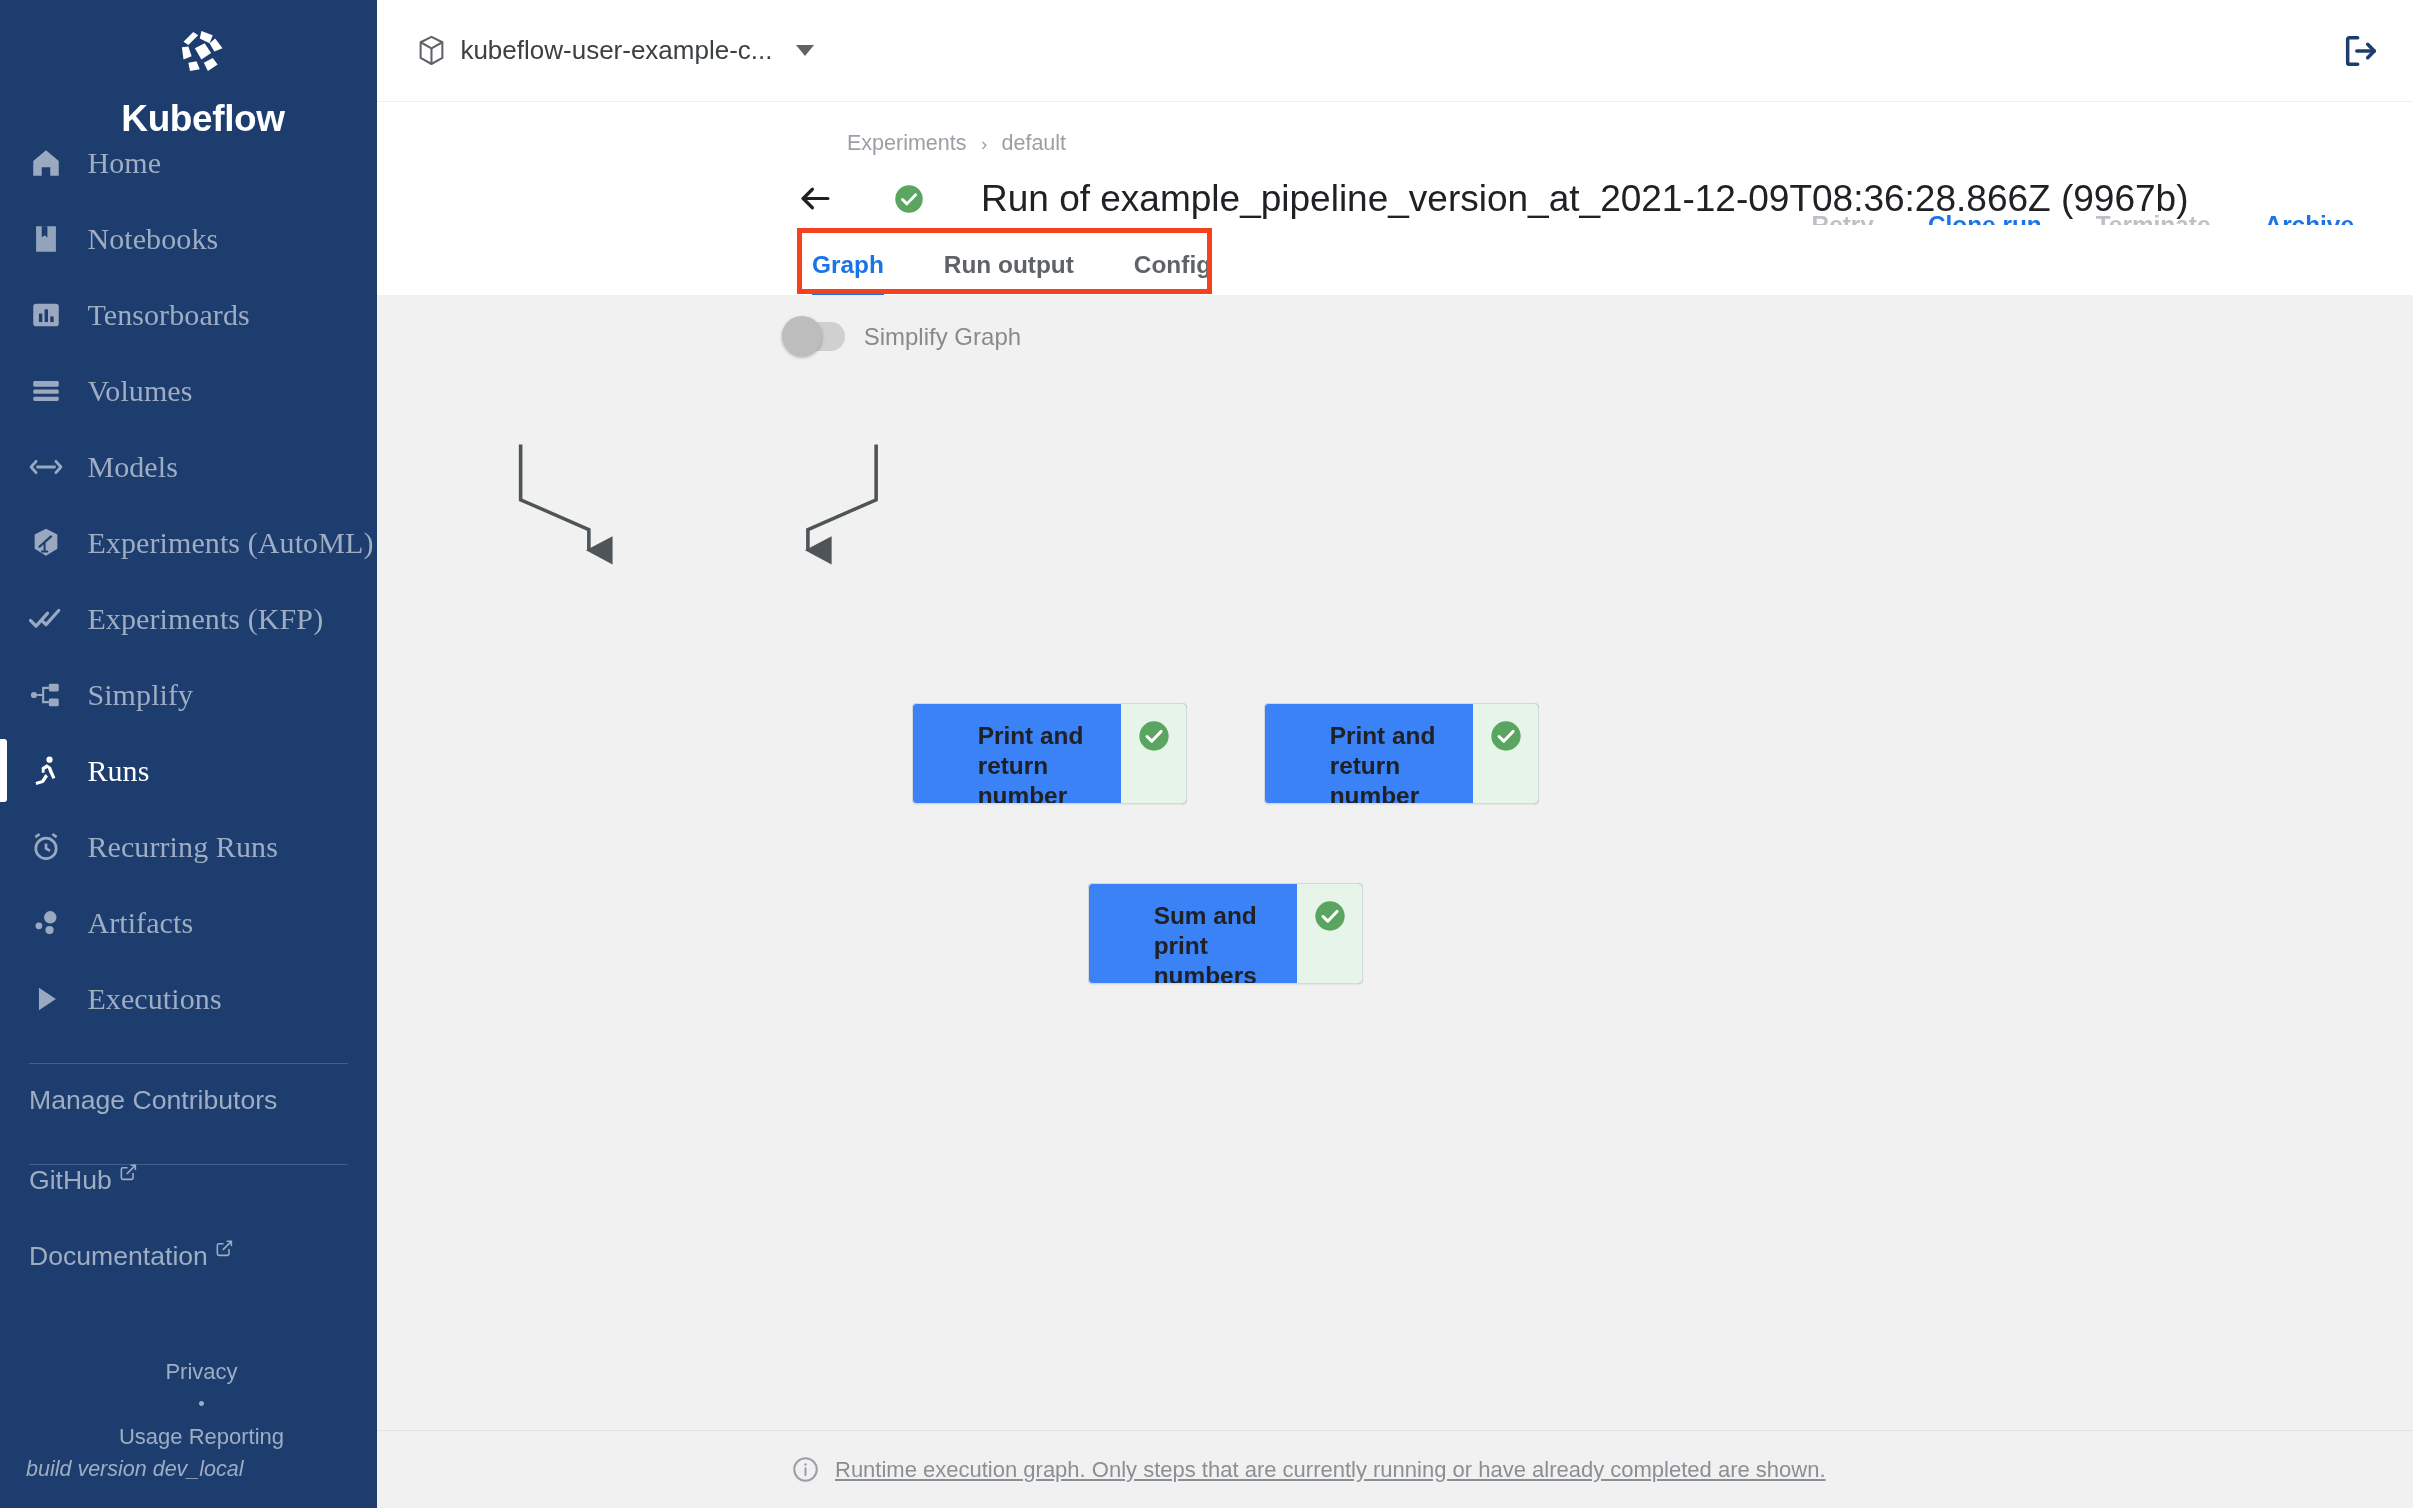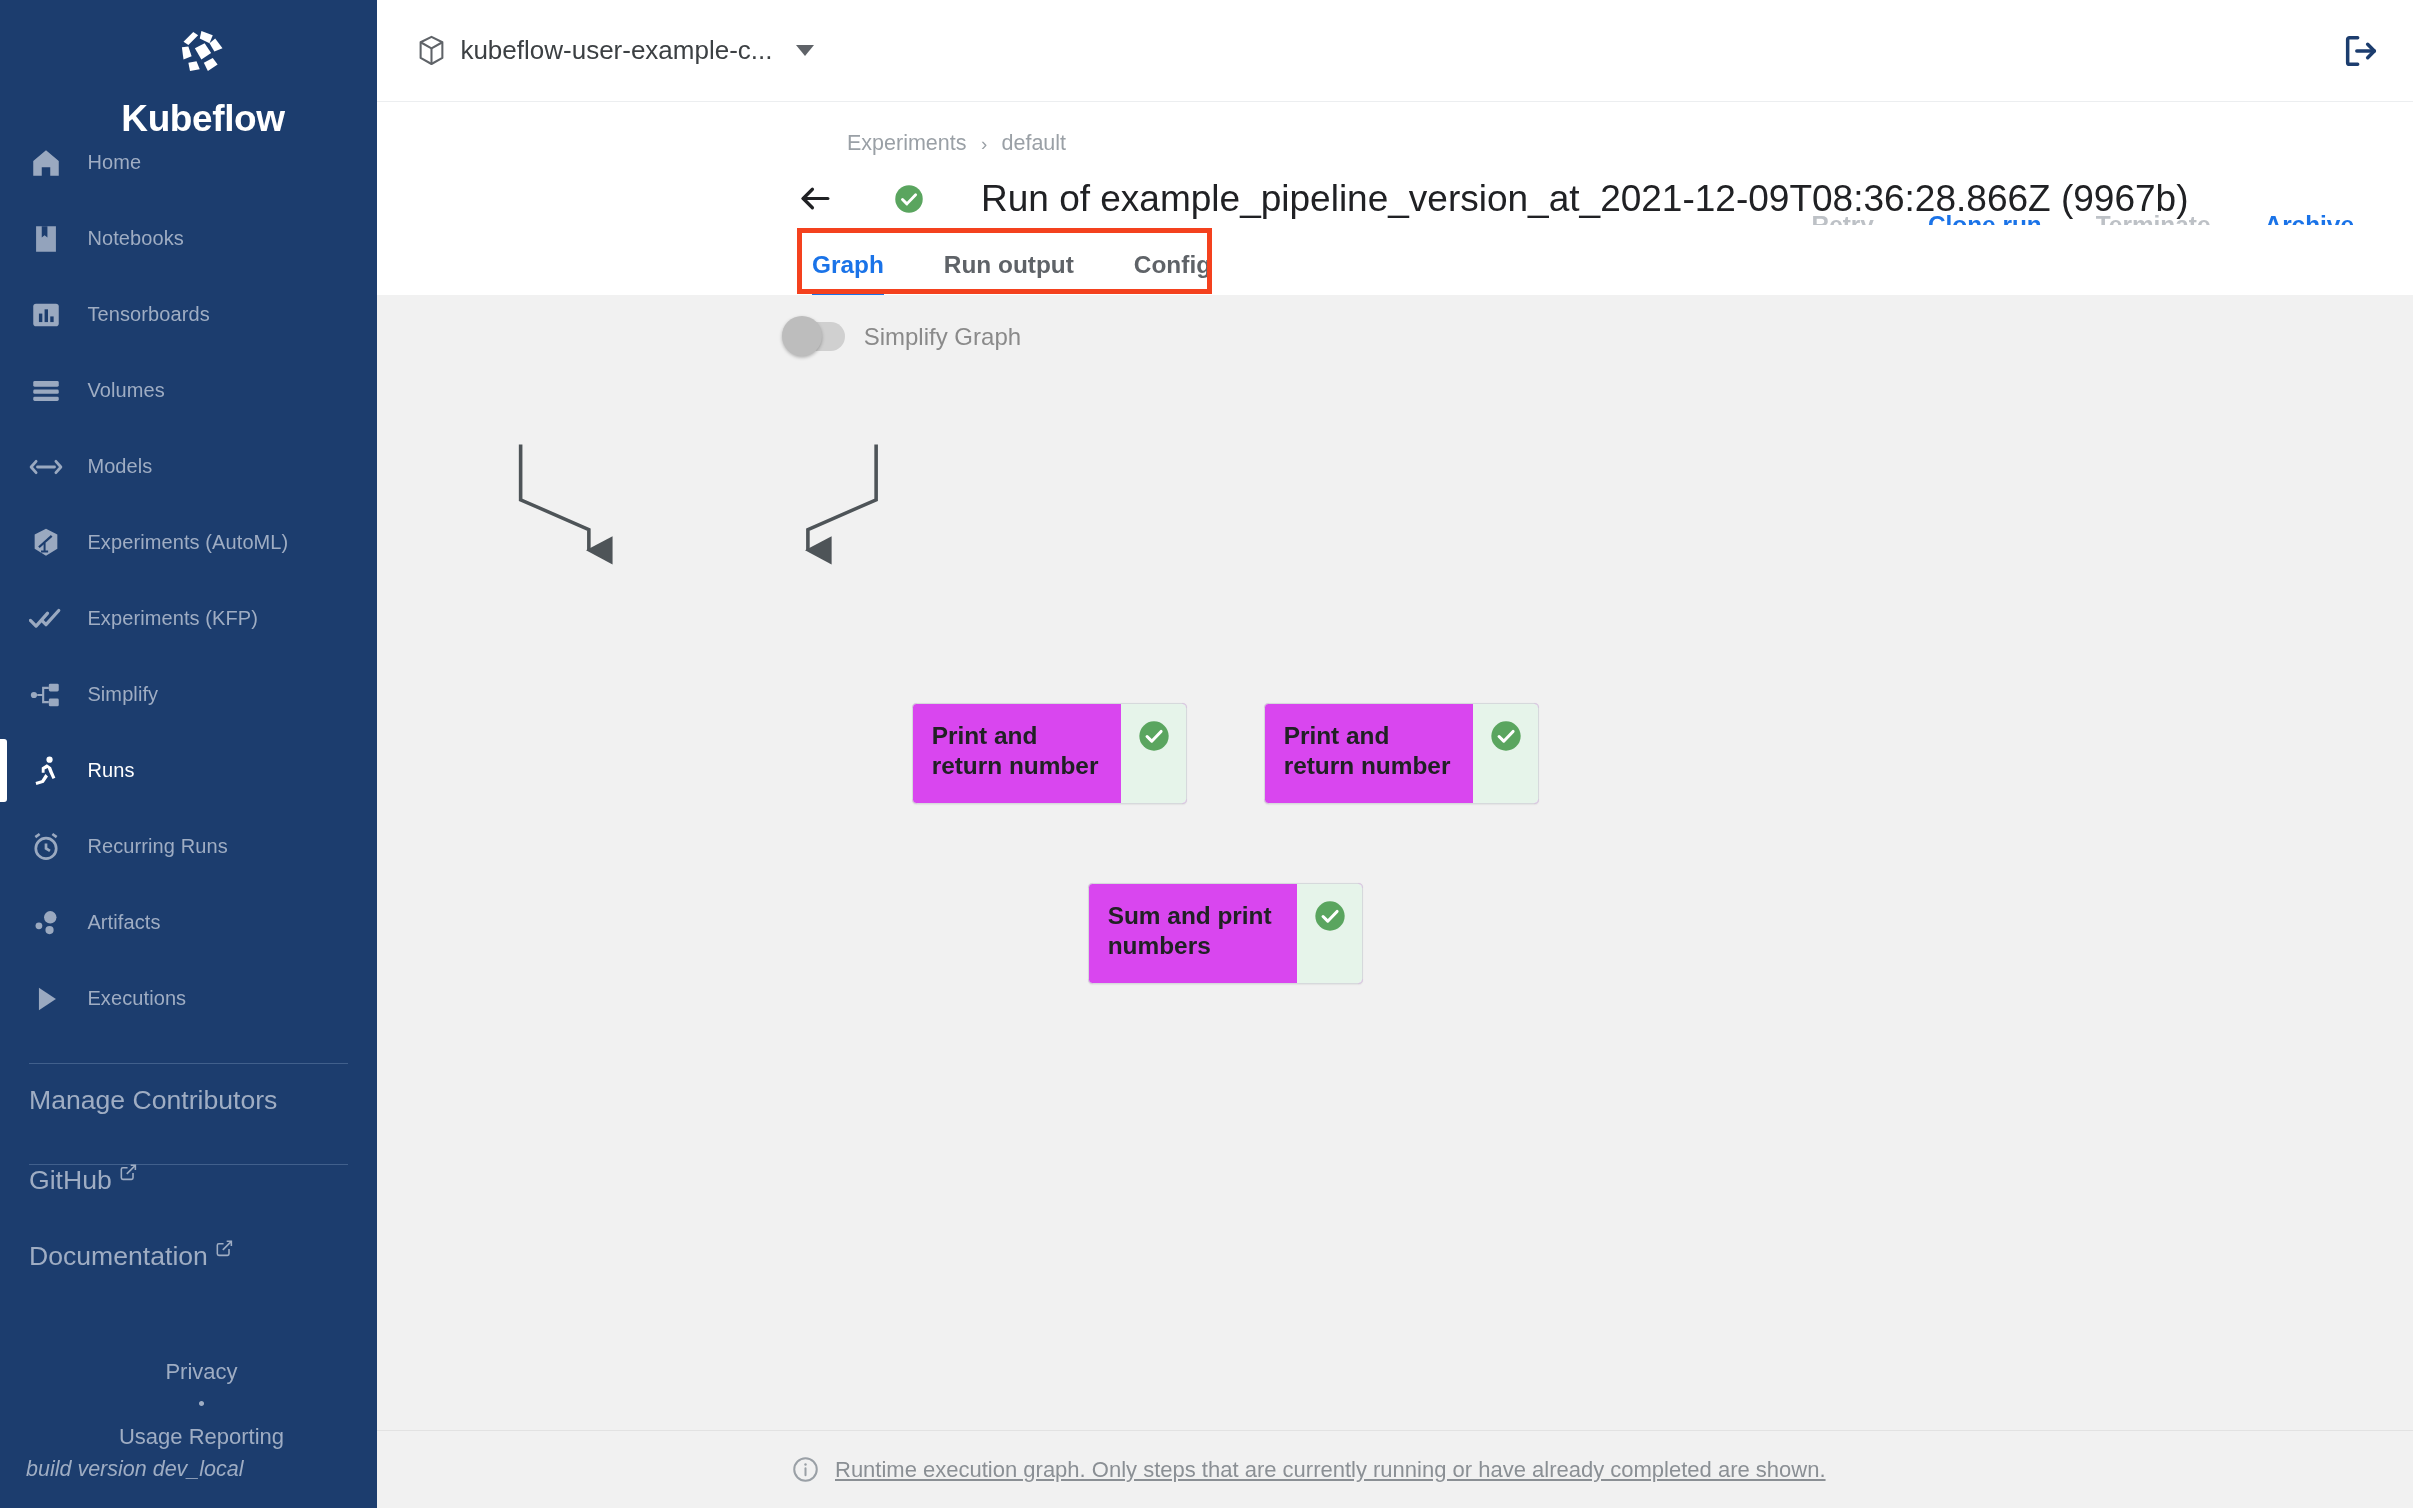--- a/index.html
+++ b/index.html
@@ -42,23 +42,24 @@
     gap: 24.4px;
     cursor: pointer;
   }
   .nav-item .ico {
     width: 34px; height: 34px; flex: 0 0 34px;
     display: flex; align-items: center; justify-content: center;
     color: #9aa9c0;
   }
   .nav-item .lbl {
     color: #9fadc3;
-    font-size: 20px;
+    font-size: 30px;
     letter-spacing: 0.1px;
     white-space: nowrap;
+    font-family: Liberation Serif, serif;
   }
   .nav-item.active .lbl { color: #ffffff; font-weight: 500; }
   .nav-item.active .ico { color: #ffffff; }
   .nav-item.active::before {
     content: "";
     position: absolute;
     left: 0; top: 6.5px;
     width: 6.5px; height: 63px;
     background: #ffffff;
     border-radius: 0 2.9px 2.9px 0;
@@ -236,27 +237,28 @@
     width: 40px; height: 40px;
     border-radius: 50%;
     background: #bdbdbd;
     box-shadow: 0 1.4px 3.6px rgba(0,0,0,0.28);
   }
   .toggle-label { font-size: 24px; color: #8a8a8a; }
 
   .graph-area { position: relative; width: 100%; height: 100%; }
   .node {
     position: absolute;
-    background: #d946ef;
+    background: #3b82f6;
     border: 0.7px solid #d6d9dc;
     border-radius: 4.3px;
     display: flex;
     overflow: hidden;
     box-shadow: 0 0.7px 1.4px rgba(0,0,0,0.06);
     cursor: pointer;
+    padding-left: 46px;
   }
   .node-text {
     flex: 1 1 auto;
     padding: 17px 18.7px;
     font-size: 24.4px; font-weight: 700; color: #202124;
     line-height: 1.22;
   }
   .node-status {
     width: 65px; flex: 0 0 65px;
     background: #e6f4ea;

